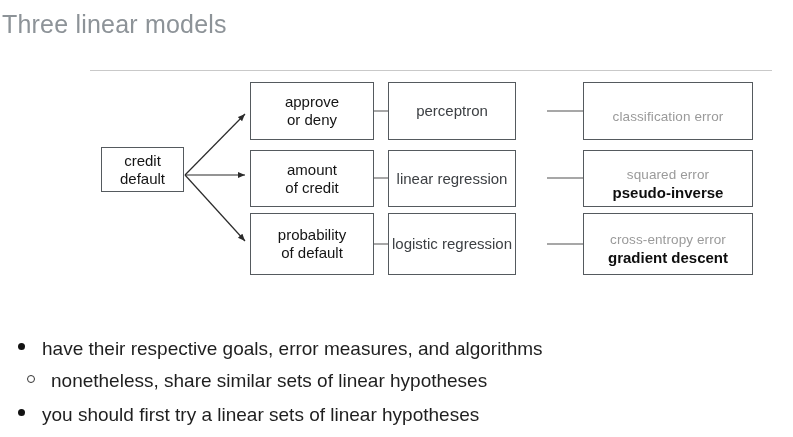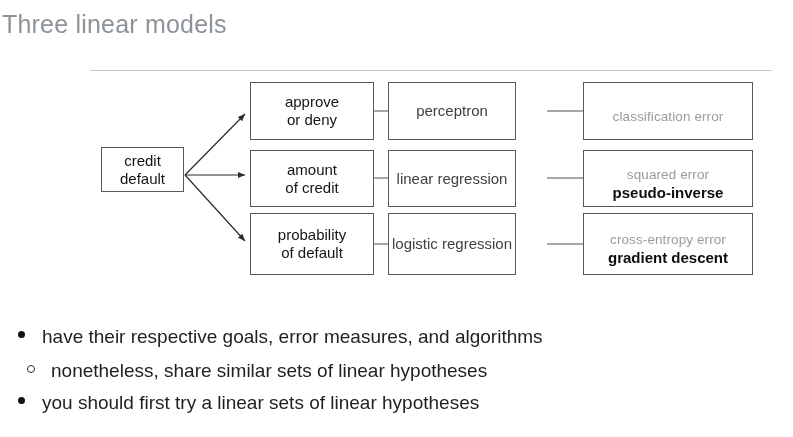--- a/index.html
+++ b/index.html
@@ -113,21 +113,21 @@
   
   .bullets {
     position: absolute;
     left: 0;
     top: 326px;
     width: 793px;
   }
   .bullet {
     position: relative;
     display: flex;
-    align-items: flex-start;
+    align-items: flex-end;
     white-space: nowrap;
   }
   .bullet.lvl1 {
     padding-left: 18px;
     font-size: 19px;
     color: #1f1f1f;
     height: 34px;
   }
   .bullet.lvl2 {
     padding-left: 27px;

